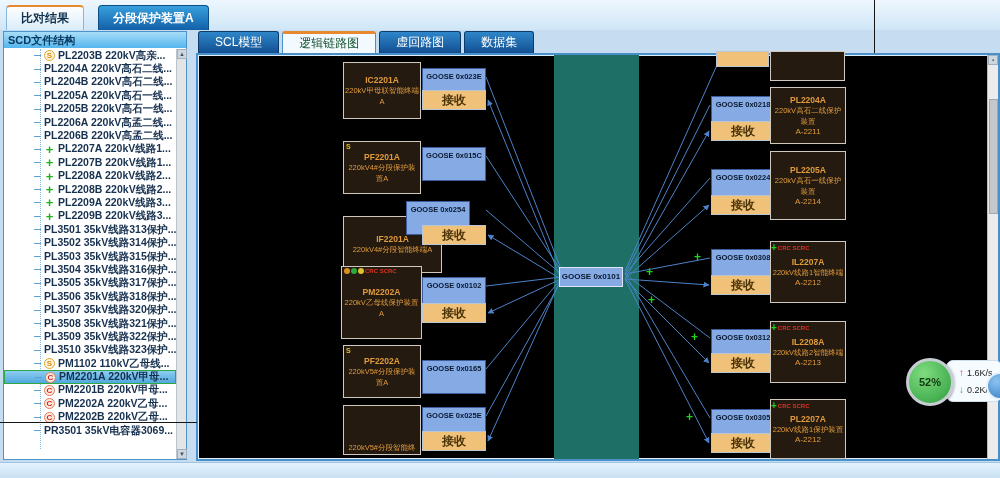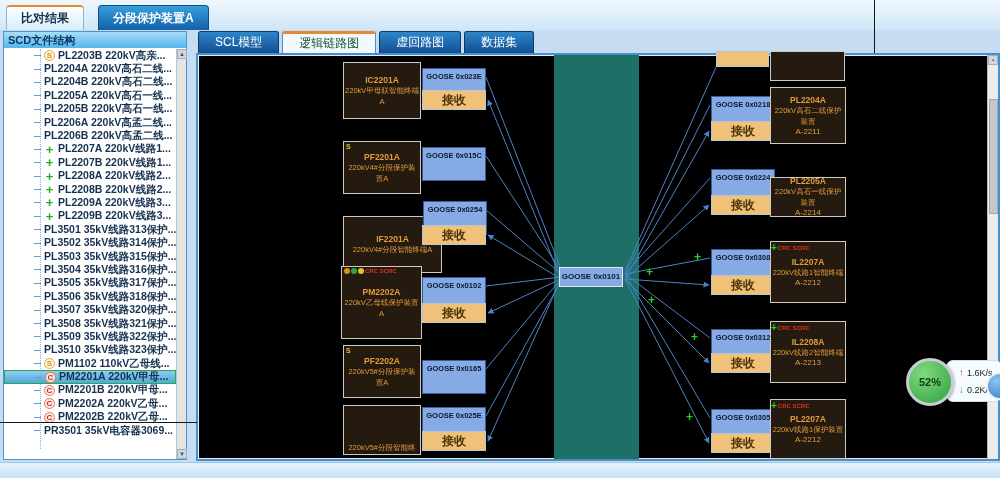--- a/index.html
+++ b/index.html
@@ -300,21 +300,21 @@
             <span class="mini-badge">S</span>
           </div>
           <div class="node-name">PF2201A</div>
           <div class="node-desc">220kV4#分段保护装置A</div>
         </div>
         <div class="goose-box" style="left: 224px; top: 92px;">GOOSE 0x015C</div>
         <div class="node-dark" style="left: 145px; top: 161px; width: 99px; height: 57px; text-align: right;">
           <div class="node-name">IF2201A</div>
           <div class="node-desc">220kV4#分段智能终端A</div>
         </div>
-        <div class="goose-box" style="left: 225px; top: 146px;">GOOSE 0x0254</div>
+        <div class="goose-box" style="left: 208px; top: 146px;">GOOSE 0x0254</div>
         <div class="recv-box" style="left: 224px; top: 170px;">接收</div>
         <div class="node-dark" style="left: 143px; top: 211px; width: 81px; height: 73px;">
           <div class="marker-row" style="top: 1px; left: 2px;">
             <span class="mini-dot" style="background: rgb(217, 143, 31);"></span>
             <span class="mini-dot" style="background: rgb(47, 168, 67);"></span>
             <span class="mini-dot" style="background: rgb(224, 194, 42);"></span>
             <span class="marker-crc">CRC SCRC</span>
           </div>
           <div class="node-name">PM2202A</div>
           <div class="node-desc">220kV乙母线保护装置A</div>
@@ -337,21 +337,21 @@
         <div class="recv-box" style="left: 224px; top: 376px;">接收</div>
         <div class="goose-box" style="left: 513px; top: 41px;">GOOSE 0x0218</div>
         <div class="recv-box" style="left: 513px; top: 66px;">接收</div>
         <div class="node-dark" style="left: 572px; top: 32px; width: 76px; height: 57px;">
           <div class="node-name">PL2204A</div>
           <div class="node-desc">220kV高石二线保护装置</div>
           <div class="node-bay">A-2211</div>
         </div>
         <div class="goose-box" style="left: 513px; top: 114px;">GOOSE 0x0224</div>
         <div class="recv-box" style="left: 513px; top: 140px;">接收</div>
-        <div class="node-dark" style="left: 572px; top: 122px; width: 76px; height: 40px;">
+        <div class="node-dark" style="left: 572px; top: 96px; width: 76px; height: 69px;">
           <div class="node-name">PL2205A</div>
           <div class="node-desc">220kV高石一线保护装置</div>
           <div class="node-bay">A-2214</div>
         </div>
         <div class="goose-box" style="left: 513px; top: 194px;">GOOSE 0x0308</div>
         <div class="recv-box" style="left: 513px; top: 220px;">接收</div>
         <div class="node-dark" style="left: 572px; top: 186px; width: 76px; height: 62px;">
           <div class="marker-row" style="top: 0px; left: 0px;">
             <span style="color: rgb(31, 212, 31); font-weight: bold; font-size: 10px;">+</span>
             <span class="marker-crc">CRC SCRC</span>

